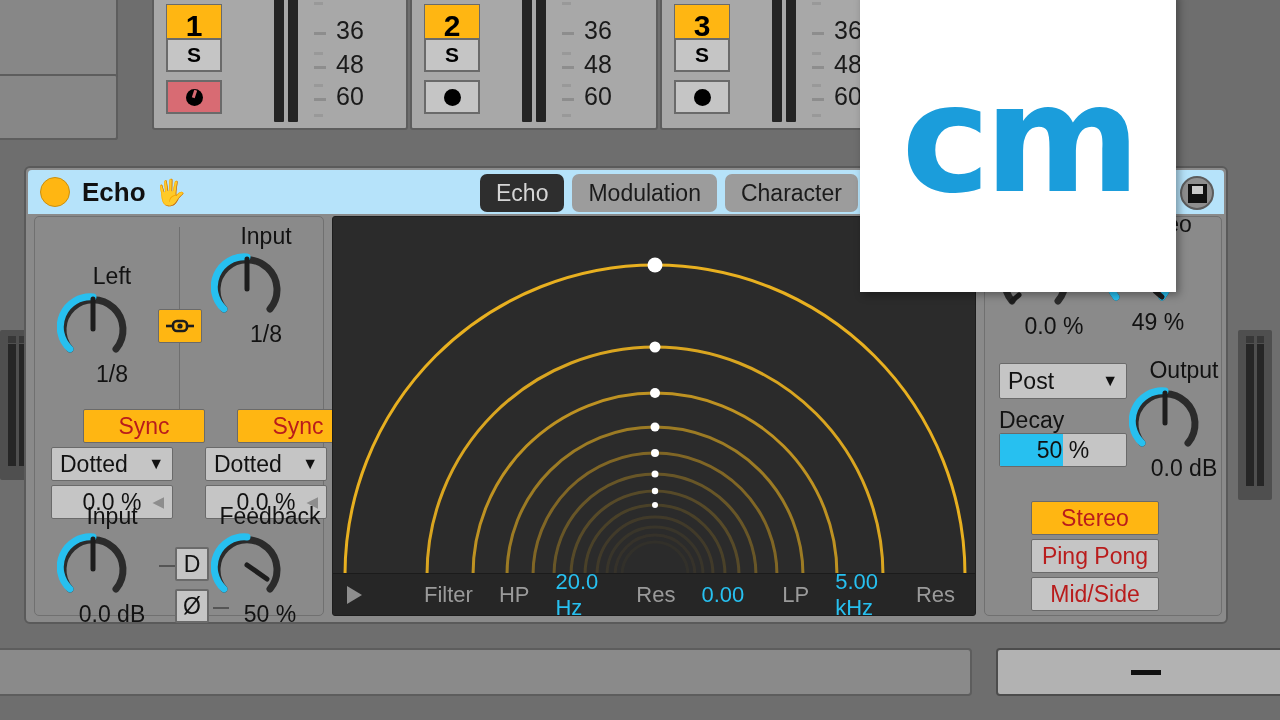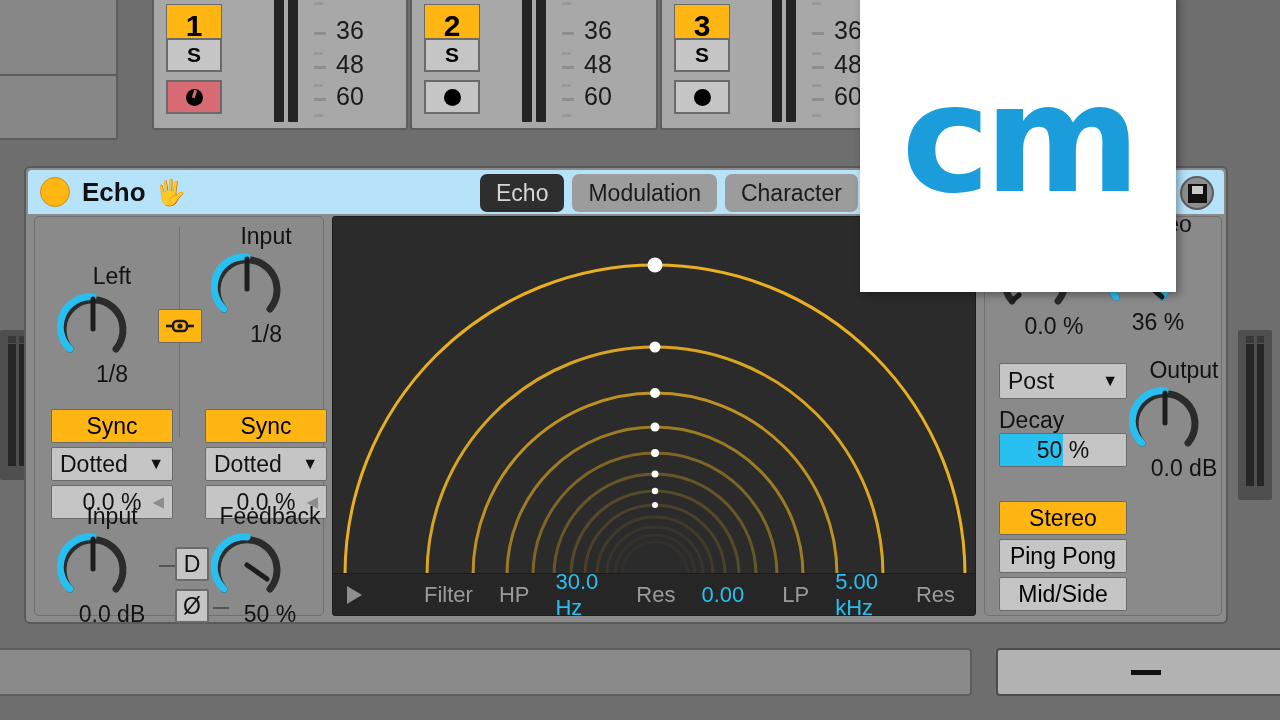--- a/index.html
+++ b/index.html
@@ -156,22 +156,22 @@
   }
   .knob-value {
     font-size: 23px; color: #121212; line-height: 1; margin-top: 2px;
     white-space: nowrap;
   }
   .knob { position: relative; margin: 0 auto; }
   .knob svg { display: block; }
 
   .btn-flat {
     position: absolute; display: flex; align-items: center;
-    justify-content: center; font-size: 23px; color: #000000;
-    border: 1px solid #6a6a6a; background: #c5c5c5; border-radius: 2px;
+    justify-content: center; font-size: 23px; color: #b91c1c;
+    border: 1px solid #6a6a6a; background: #c5c5c5; border-radius: 2px; margin-left: 32px;
   }
   .btn-flat.on { background: #ffb612; }
   .dropdown {
     position: absolute; background: #c5c5c5; border: 1px solid #6a6a6a;
     display: flex; align-items: center; border-radius: 2px;
     font-size: 23px; color: #111; padding-left: 8px;
   }
   .dropdown .caret {
     margin-left: auto; margin-right: 8px; font-size: 16px; color: #111;
   }
@@ -507,21 +507,21 @@
           <circle cx="322" cy="257" r="3.5" fill="#ffffff"></circle>
           <circle cx="322" cy="274" r="3.2" fill="#ffffff"></circle>
           <circle cx="322" cy="288" r="3" fill="#ffffff"></circle>
         </svg>
 
       <div class="viz-bar">
         <span class="play-tri"></span>
         <span class="cyan-sq"></span>
         <span class="vb-label">Filter</span>
         <span class="vb-label">HP</span>
-        <span class="vb-val">30.0 Hz</span>
+        <span class="vb-val">20.0 Hz</span>
         <span class="vb-label">Res</span>
         <span class="vb-val">0.00</span>
         <span class="vb-label">LP</span>
         <span class="vb-val">5.00 kHz</span>
         <span class="vb-label">Res</span>
         <span class="vb-val">0.00</span>
       </div>
     </div>
 
     <div class="pane-right">
@@ -538,21 +538,21 @@
 
       <div class="knob-group" style="left:118px; top:-4px; width:110px;">
         <div class="knob-label">Stereo</div>
         <div class="knob">
           <svg width="72" height="70" viewBox="0 0 72 70">
             <path d="M 13 58 A 30 30 0 1 1 59 58" fill="none" stroke="#2b2b2b" stroke-width="7" stroke-linecap="round"></path>
             <path d="M 13 58 A 30 30 0 1 1 59 58" fill="none" stroke="#27c0f0" stroke-width="7" stroke-linecap="round"></path>
             <line x1="59" y1="58" x2="52" y2="52" stroke="#1d1d1d" stroke-width="5" stroke-linecap="round"></line>
           </svg>
         </div>
-        <div class="knob-value">36 %</div>
+        <div class="knob-value">49 %</div>
       </div>
 
       <div class="dropdown" style="left:14px; top:146px; width:128px; height:36px;">
         <span>Post</span>
         <span class="caret">▼</span>
       </div>
 
       <div class="plain-label" style="left:14px; top:192px;">Decay</div>
       <div class="bar-field" style="left:14px; top:216px; width:128px; height:34px;">
         <span class="bar-fill" id="decay-fill" style="width: 50%;"></span>

